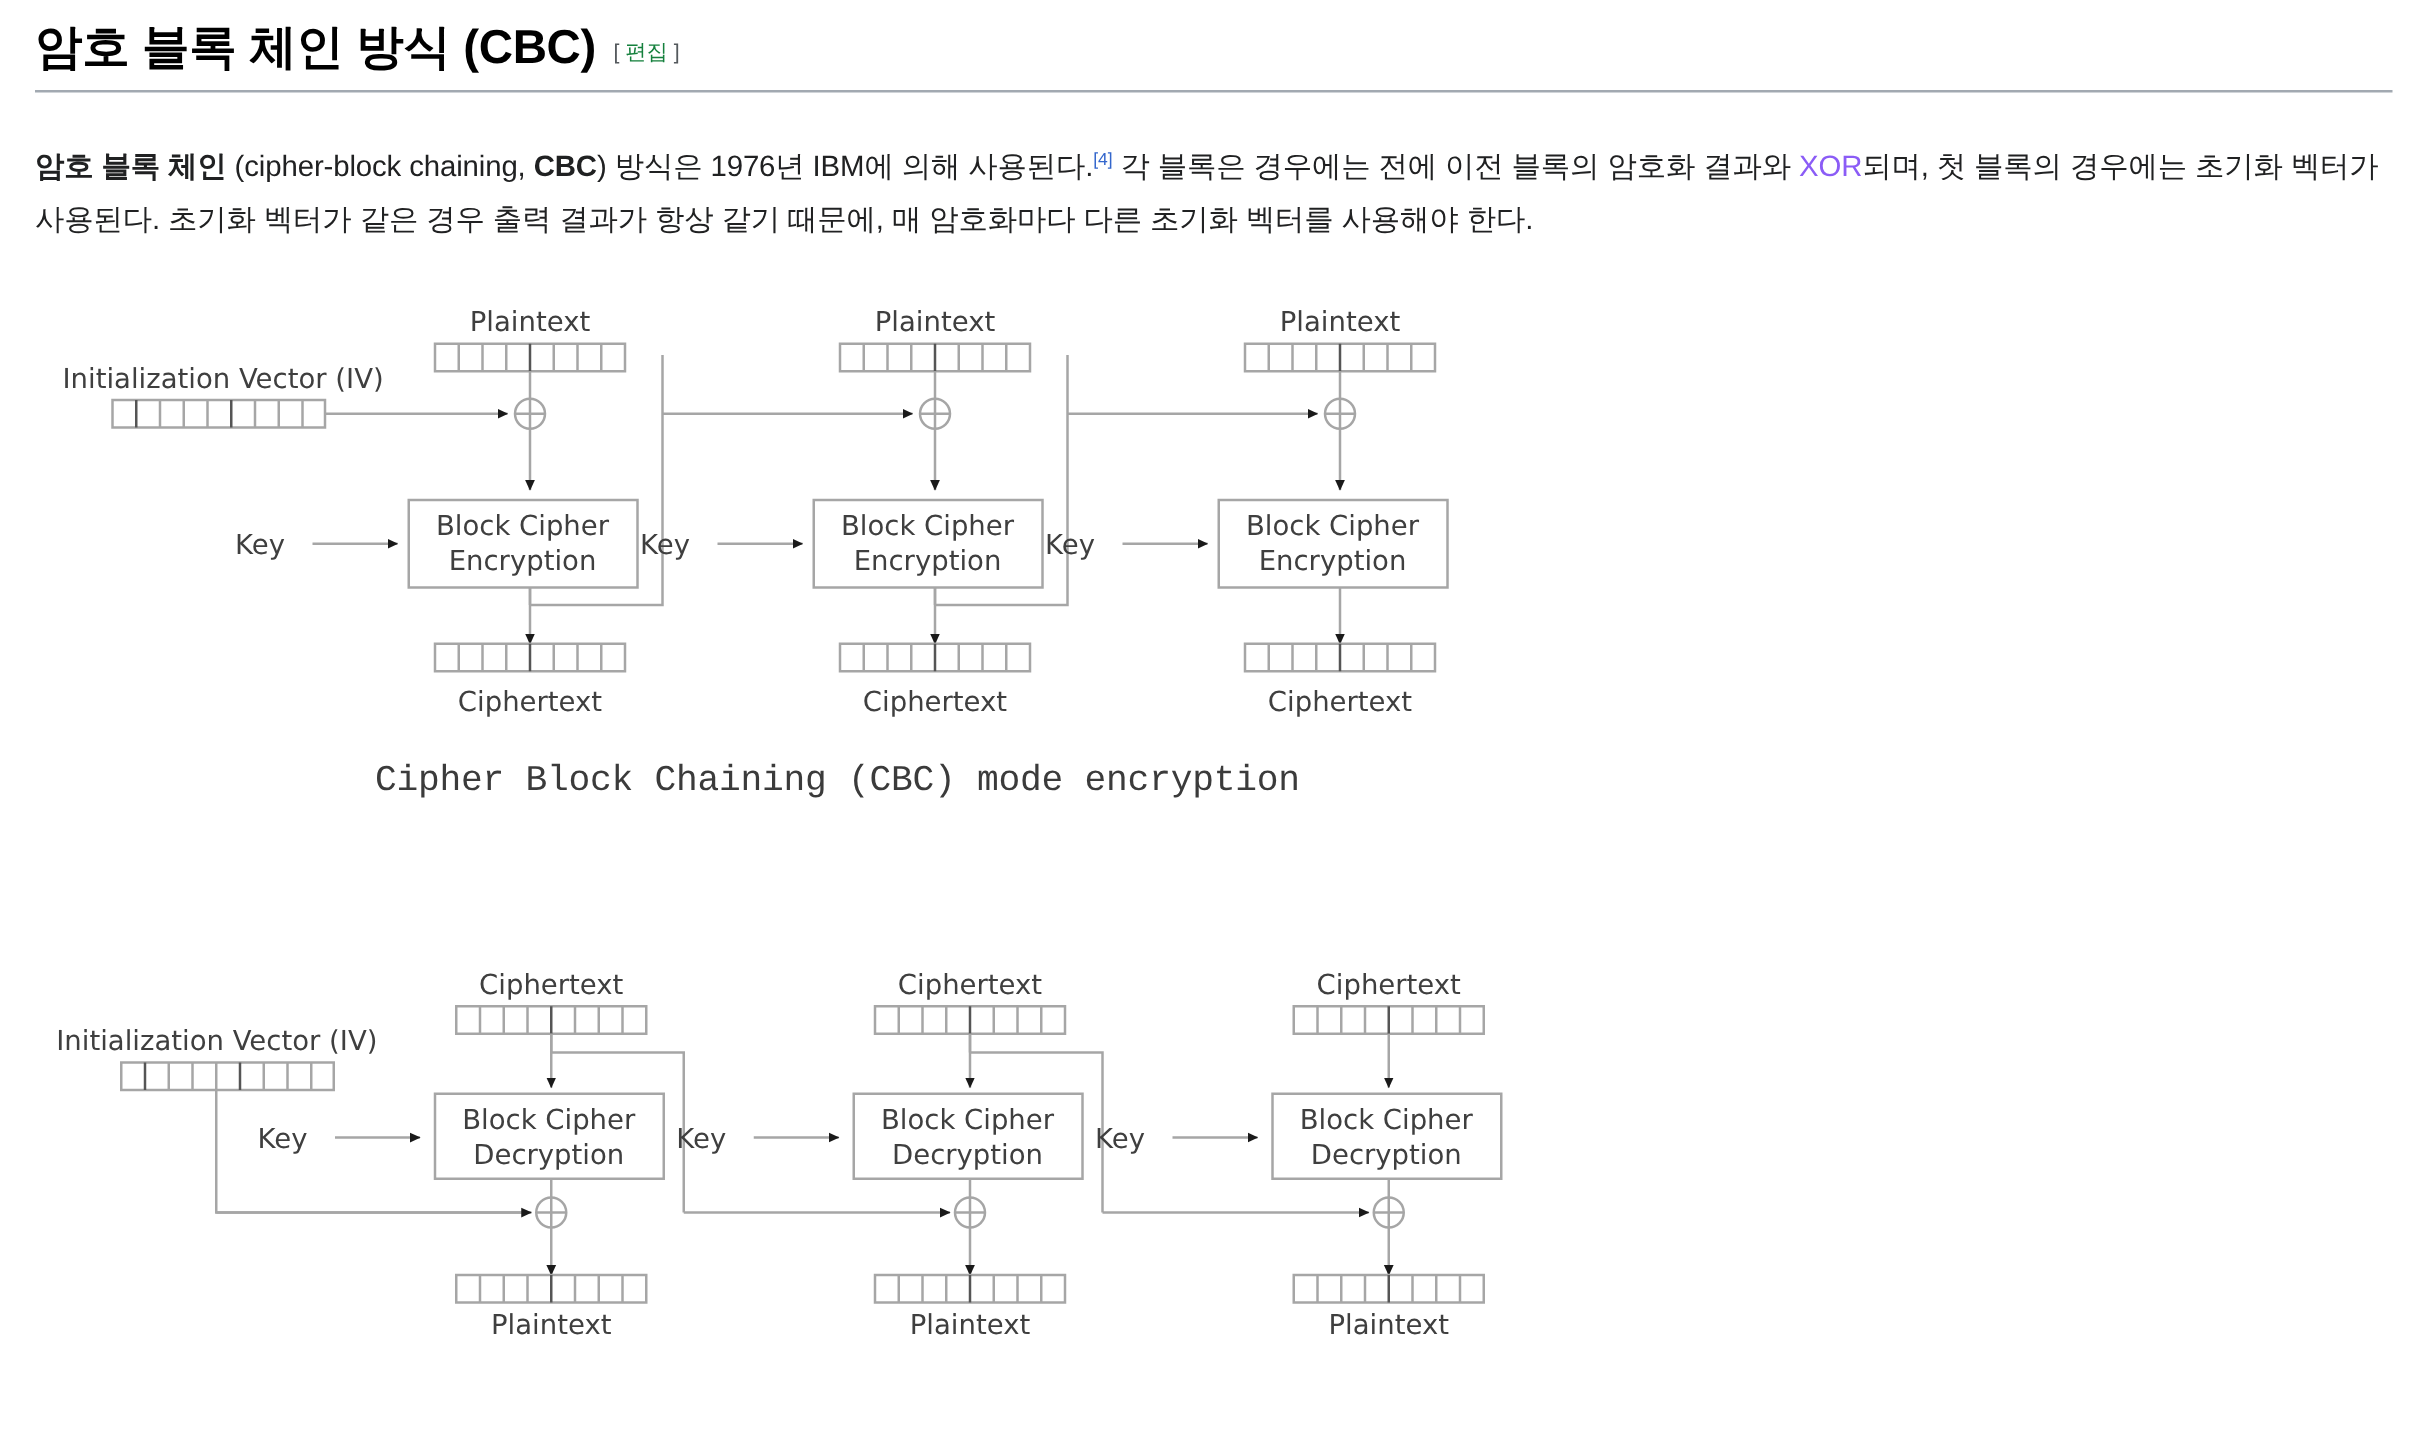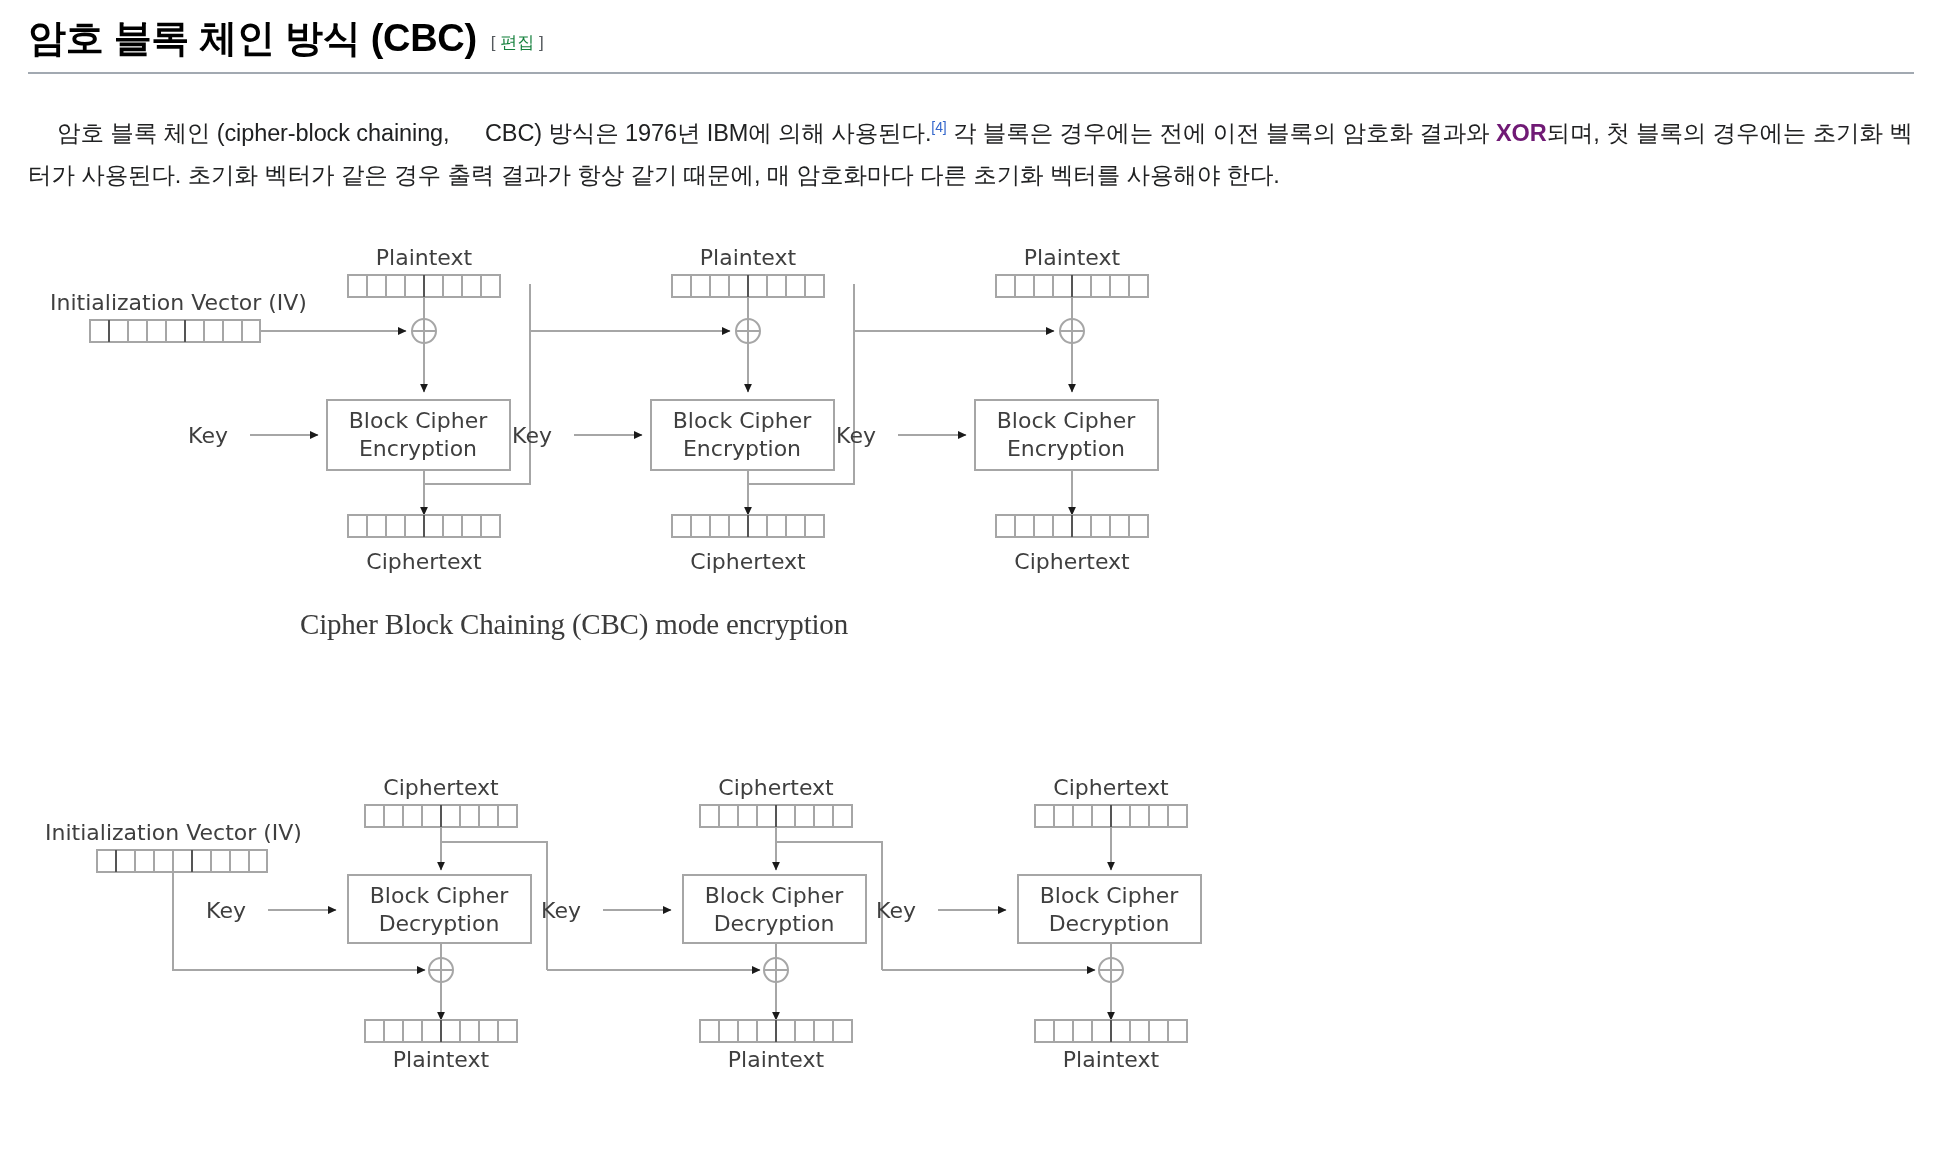--- a/index.html
+++ b/index.html
@@ -66,41 +66,41 @@
   .body-para {
     position: absolute;
     left: 28px;
     top: 88px;
     width: 1888px;
     font-size: 23.5px;
     line-height: 42px;
     color: #202122;
     letter-spacing: -0.1px;
   }
-  .body-para b { font-weight: normal; margin-left: 29px; }
-  .ext-link { color: #701a75; text-decoration: none; cursor: pointer; font-weight: bold; }
+  .body-para b { font-weight: bold; }
+  .ext-link { color: #8b5cf6; text-decoration: none; cursor: pointer; }
   .ref-sup {
     font-size: 14px;
     vertical-align: super;
     line-height: 0;
   }
   .ref-sup a { color: #3366cc; text-decoration: none; cursor: pointer; }
 
   
   .figure {
     position: absolute;
   }
   .fig-enc { left: 0px; top: 232px; width: 1300px; height: 355px; }
   .fig-dec { left: 0px; top: 762px; width: 1300px; height: 330px; }
 
   .fig-caption {
     position: absolute;
     font-size: 29px;
     color: #3b3b3b;
-    font-family: Liberation Serif, serif;
+    font-family: Liberation Mono, monospace;
     letter-spacing: -0.2px;
     white-space: nowrap;
   }
   .cap-enc { left: 300px; top: 608px; }
   .cap-dec { left: 327px; top: 1092px; }
 
   svg { display: block; }
   .dtext {
     font-family: "DejaVu Sans", sans-serif;
     fill: #3f3f3f;

